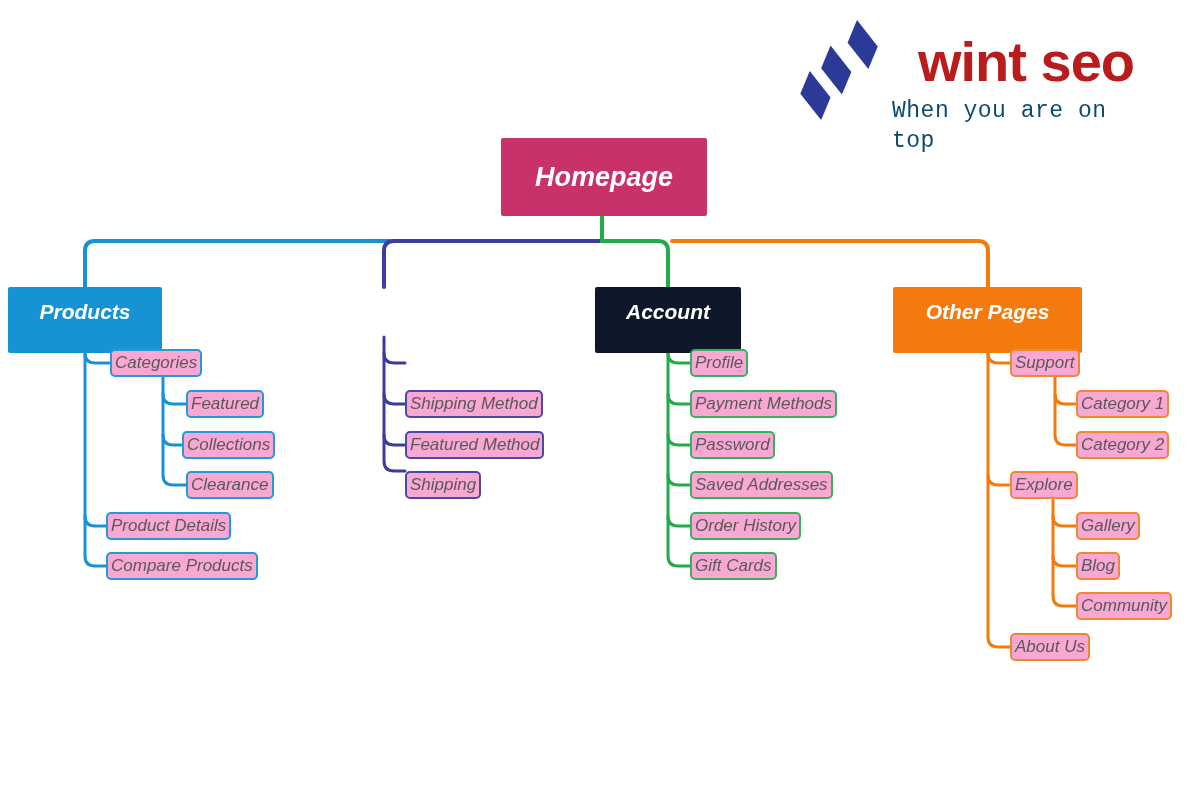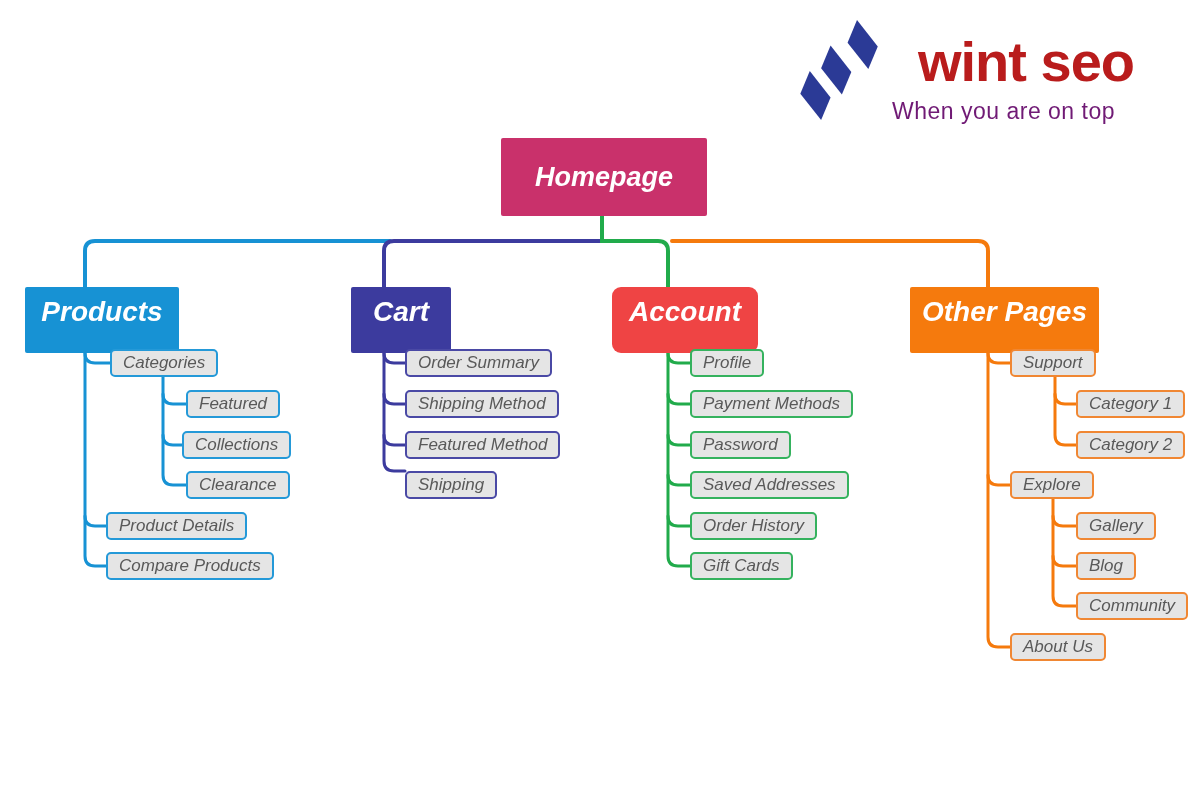--- a/index.html
+++ b/index.html
@@ -9,48 +9,48 @@
   }
   #connectors { position:absolute; left:0; top:0; width:1200px; height:800px; }
 
   .node { position:absolute; box-sizing:border-box;font-style:italic; }
 
   
   .solid {
     color:#fff; font-weight:bold; text-align:center; border-radius:2px;
   }
   .root   { left:501px; top:138px; width:206px; height:78px; line-height:78px; font-size:27px; background:#C9316B; }
-  .l1     { height:66px; line-height:50px; font-size:28px;margin-left:17px; }
+  .l1     { height:66px; line-height:50px; font-size:21px; }
   .l1.b0  { background:#1792D4; }
   .l1.b1  { background:#3C3B9E; }
-  .l1.b2  { background:#ef4444;border-radius:9px; }
+  .l1.b2  { background:#0f172a; }
   .l1.b3  { background:#F57A0D; }
 
   
   .leaf {
-    height:28px; line-height:24px; background:#e5e5e5; color:#595959;
-    font-size:17px; padding:0 11px; white-space:nowrap;
+    height:28px; line-height:24px; background:#f9a8d4; color:#595959;
+    font-size:17px; padding:0 3px; white-space:nowrap;
     border:2px solid #999; border-radius:5px;
   }
   .leaf.bb0 { border-color:#2499D8; }
   .leaf.bb1 { border-color:#4A49A5; }
   .leaf.bb2 { border-color:#35B25E; }
   .leaf.bb3 { border-color:#F08733; }
 
   
   #logo { position:absolute; left:800px; top:14px; width:370px; height:112px; }
   #logo-icon { position:absolute; left:0; top:6px; }
   #logo-brand {
     position:absolute; left:86px; top:18px; width:280px;
     font-size:56px; font-weight:bold; letter-spacing:-1px;
     color:#b91c1c; line-height:60px;text-align:center;
   }
   #logo-tagline {
     position:absolute; left:92px; top:82px; width:270px;
-    font-size:23px; color:#701a75; letter-spacing:0.5px; line-height:30px;
+    font-size:23px; color:#0c4a6e; letter-spacing:0.5px; line-height:30px;font-family:Liberation Mono, monospace;
   }
 </style>
 </head>
 <body>
 
 <div id="stage">
 
   <svg id="connectors" viewBox="0 0 1200 800" xmlns="http://www.w3.org/2000/svg">
 
     <g fill="none" stroke-linecap="round">
@@ -105,32 +105,30 @@
         <polygon points="10,54 32,82 22,106 0,78"></polygon>
       </g>
     </svg>
     <div id="logo-brand">wint seo</div>
     <div id="logo-tagline">When you are on top</div>
   </div>
 
   <div class="node solid root">Homepage</div>
 
   <div class="node solid l1 b0" style="left:8px;top:287px;width:154px">Products</div>
-  <div class="node solid l1 b1" style="left:334px;top:287px;width:100px">Cart</div>
   <div class="node solid l1 b2" style="left:595px;top:287px;width:146px">Account</div>
   <div class="node solid l1 b3" style="left:893px;top:287px;width:189px">Other Pages</div>
 
   <div class="node leaf bb0" style="left:110px;top:349px">Categories</div>
   <div class="node leaf bb0" style="left:186px;top:390px">Featured</div>
   <div class="node leaf bb0" style="left:182px;top:431px">Collections</div>
   <div class="node leaf bb0" style="left:186px;top:471px">Clearance</div>
   <div class="node leaf bb0" style="left:106px;top:512px">Product Details</div>
   <div class="node leaf bb0" style="left:106px;top:552px">Compare Products</div>
 
-  <div class="node leaf bb1" style="left:405px;top:349px">Order Summary</div>
   <div class="node leaf bb1" style="left:405px;top:390px">Shipping Method</div>
   <div class="node leaf bb1" style="left:405px;top:431px">Featured Method</div>
   <div class="node leaf bb1" style="left:405px;top:471px">Shipping</div>
 
   <div class="node leaf bb2" style="left:690px;top:349px">Profile</div>
   <div class="node leaf bb2" style="left:690px;top:390px">Payment Methods</div>
   <div class="node leaf bb2" style="left:690px;top:431px">Password</div>
   <div class="node leaf bb2" style="left:690px;top:471px">Saved Addresses</div>
   <div class="node leaf bb2" style="left:690px;top:512px">Order History</div>
   <div class="node leaf bb2" style="left:690px;top:552px">Gift Cards</div>

